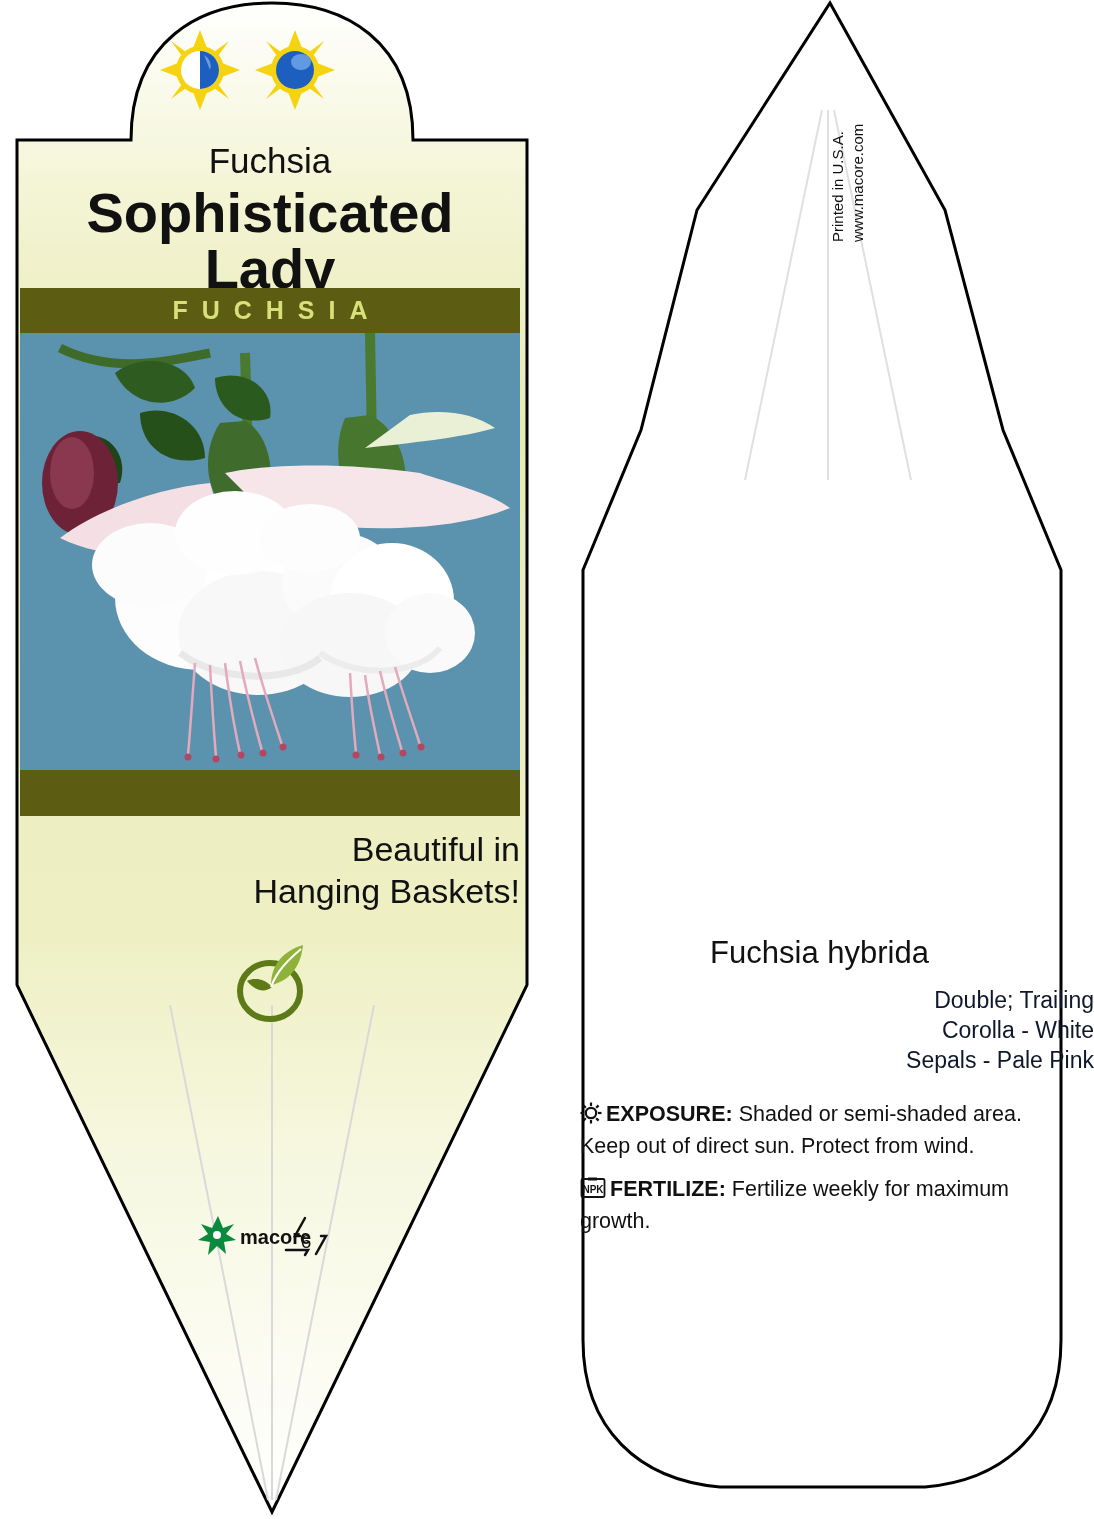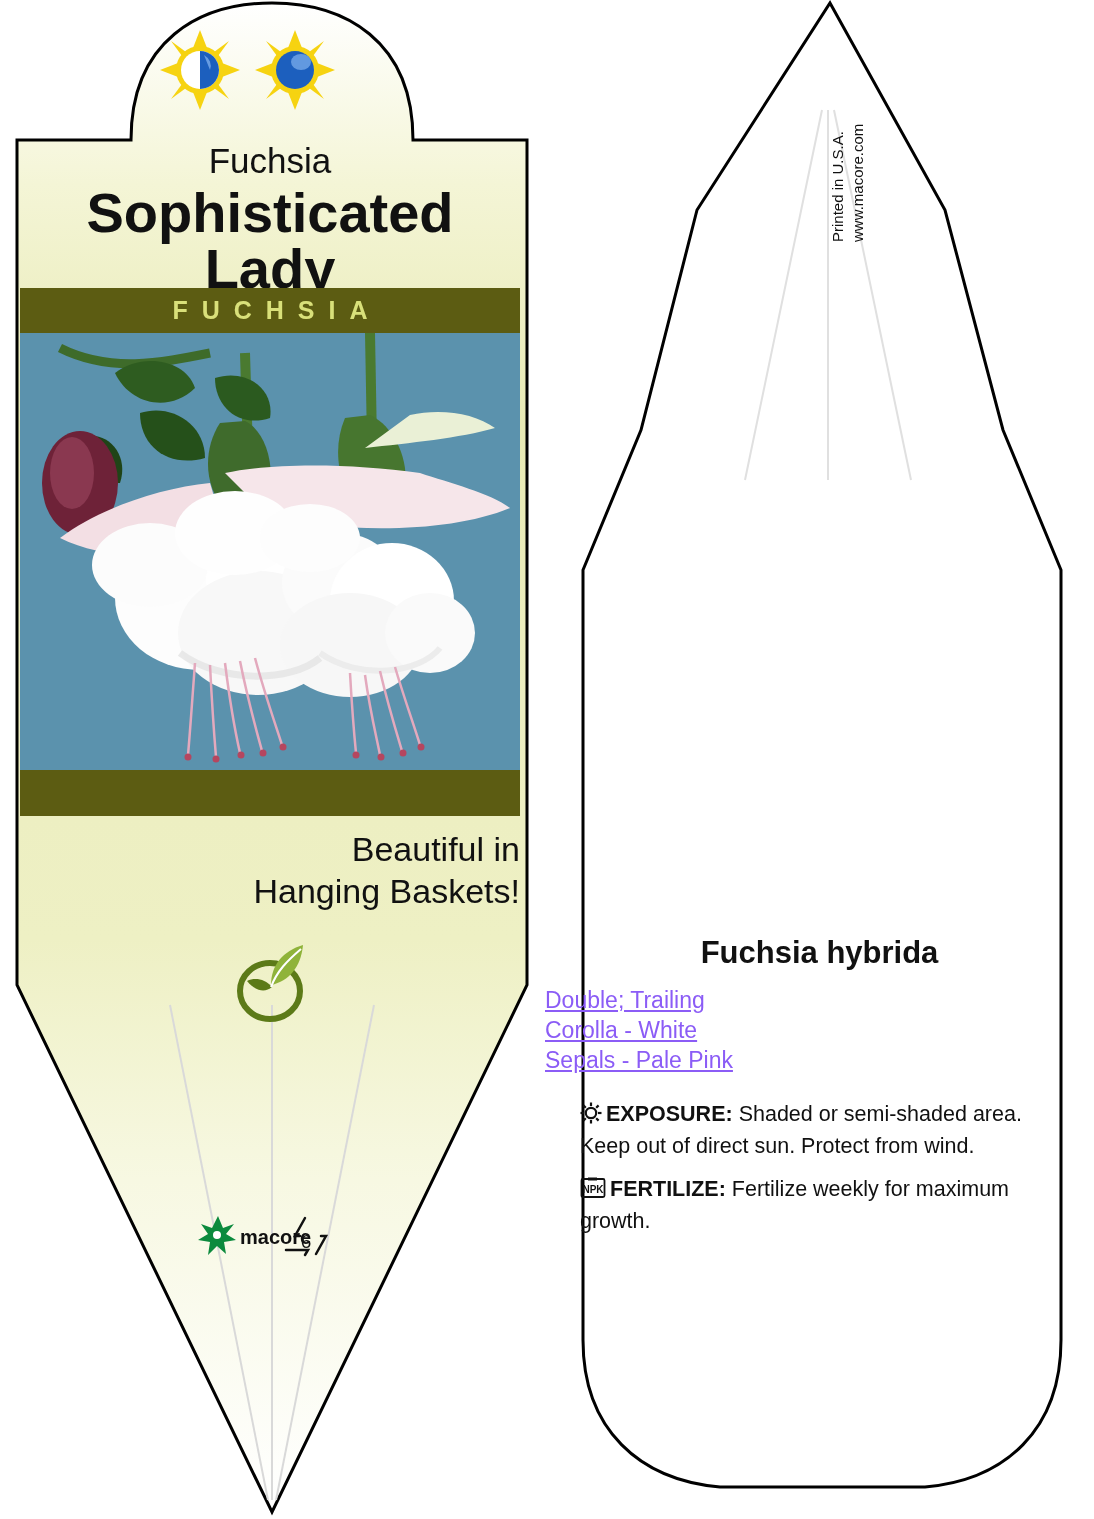--- a/index.html
+++ b/index.html
@@ -163,34 +163,33 @@
     color: #111;
   }
 
   #sci-name {
     position: absolute;
     left: 0px;
     top: 935px;
     width: 549px;
     text-align: center;
     font-size: 31px;
-    font-weight: bold;
+    font-weight: normal;
     color: #111;
   }
 
   #desc-lines {
     position: absolute;
     left: 0px;
     top: 985px;
     width: 549px;
-    text-align: left;
+    text-align: right;
     font-size: 23px;
     line-height: 30px;
-    color: #8b5cf6;
-    text-decoration: underline;
+    color: #0f172a;
   }
 
   #care-block {
     position: absolute;
     left: 35px;
     top: 1100px;
     width: 495px;
     color: #111;
   }
   .care-item {

